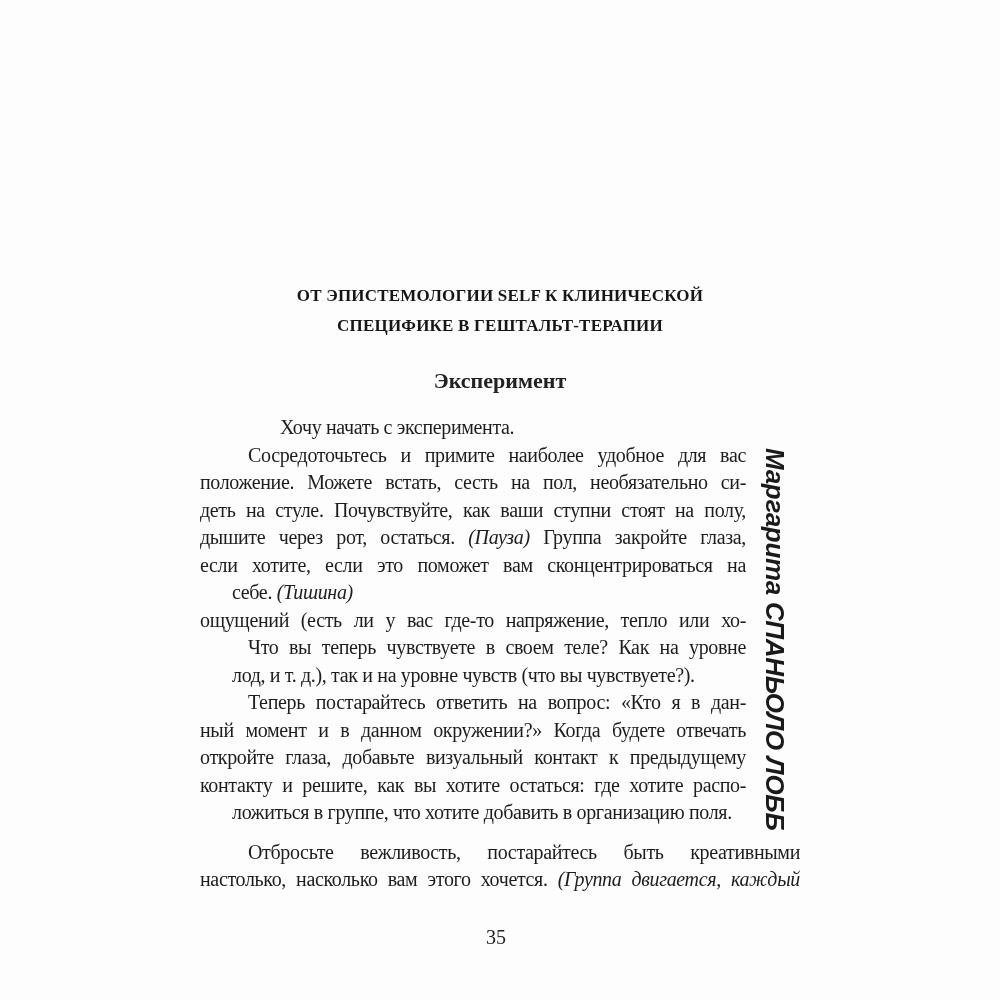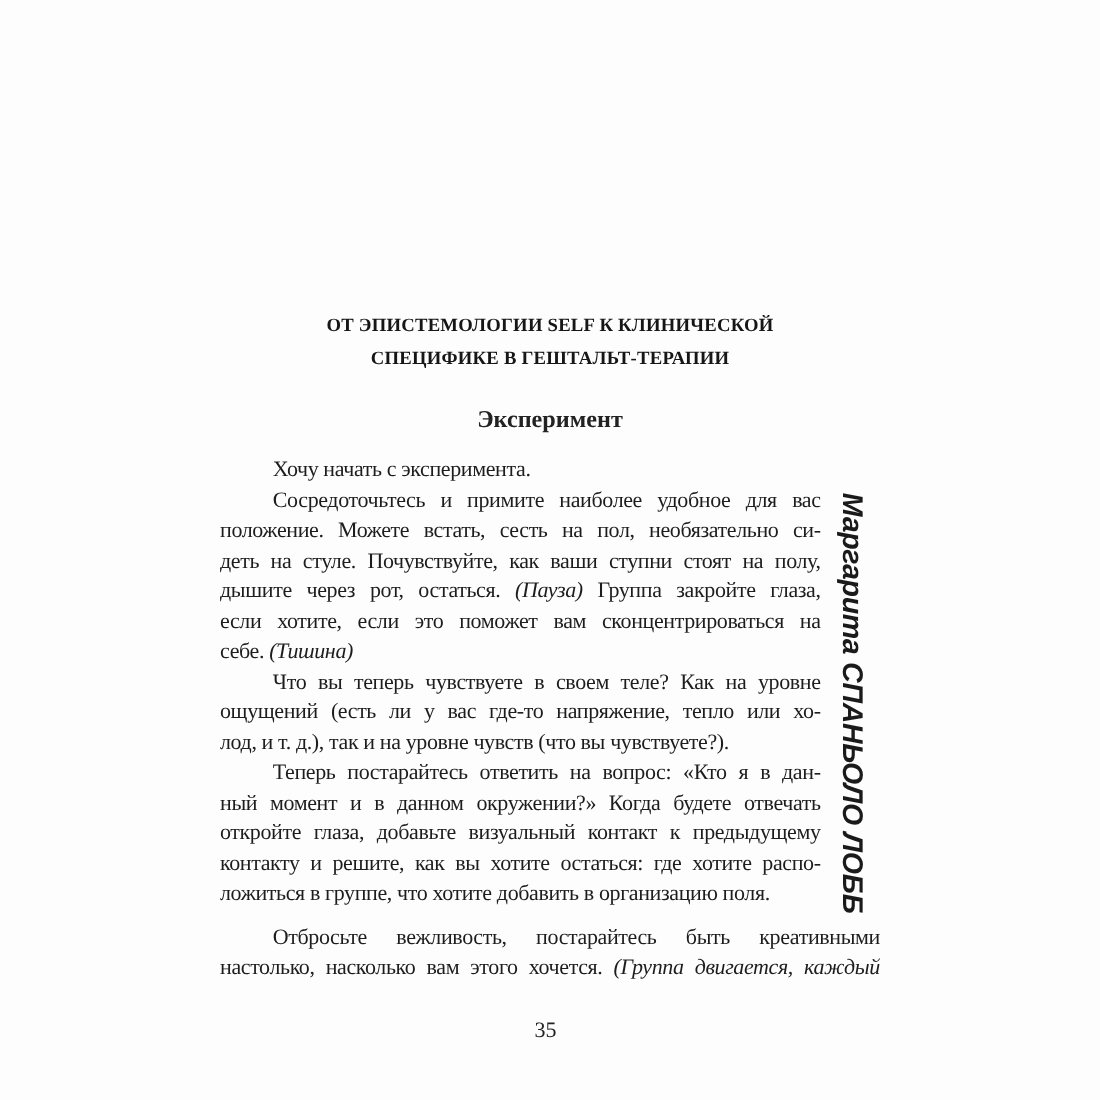--- a/index.html
+++ b/index.html
@@ -43,21 +43,21 @@
     line-height: 27.5px;
     letter-spacing: -0.35px;
     color: #1d1d1d;
   }
   .paragraph { width: 546px; }
   .paragraph.wide { width: 600px; margin-top: 12px; }
   .line {
     text-align: justify;
     text-align-last: justify;
   }
-  .line.last { text-align-last: left; }
+  .line.last { text-align-last: left; margin-left: 32px; }
   .line.indent { text-indent: 48px; }
   .seg.italic { font-style: italic; }
   .side-author {
     position: absolute;
     left: 790px; top: 448px;
     transform: rotate(90deg);
     transform-origin: 0 0;
     white-space: nowrap;
     font-family: "Liberation Sans", sans-serif;
     font-weight: bold;
@@ -93,22 +93,22 @@
       </div>
       <div class="paragraph">
         <div class="line indent"><span class="seg">Сосредоточьтесь и примите наиболее удобное для вас</span></div>
         <div class="line"><span class="seg">положение. Можете встать, сесть на пол, необязательно си-</span></div>
         <div class="line"><span class="seg">деть на стуле. Почувствуйте, как ваши ступни стоят на полу,</span></div>
         <div class="line"><span class="seg">дышите через рот, остаться. </span><span class="seg italic">(Пауза)</span><span class="seg"> Группа закройте глаза,</span></div>
         <div class="line"><span class="seg">если хотите, если это поможет вам сконцентрироваться на</span></div>
         <div class="line last"><span class="seg">себе. </span><span class="seg italic">(Тишина)</span></div>
       </div>
       <div class="paragraph">
+        <div class="line"><span class="seg">ощущений (есть ли у вас где-то напряжение, тепло или хо-</span></div>
         <div class="line indent"><span class="seg">Что вы теперь чувствуете в своем теле? Как на уровне</span></div>
-        <div class="line"><span class="seg">ощущений (есть ли у вас где-то напряжение, тепло или хо-</span></div>
         <div class="line last"><span class="seg">лод, и т. д.), так и на уровне чувств (что вы чувствуете?).</span></div>
       </div>
       <div class="paragraph">
         <div class="line indent"><span class="seg">Теперь постарайтесь ответить на вопрос: «Кто я в дан-</span></div>
         <div class="line"><span class="seg">ный момент и в данном окружении?» Когда будете отвечать</span></div>
         <div class="line"><span class="seg">откройте глаза, добавьте визуальный контакт к предыдущему</span></div>
         <div class="line"><span class="seg">контакту и решите, как вы хотите остаться: где хотите распо-</span></div>
         <div class="line last"><span class="seg">ложиться в группе, что хотите добавить в организацию поля.</span></div>
       </div>
       <div class="paragraph wide">

